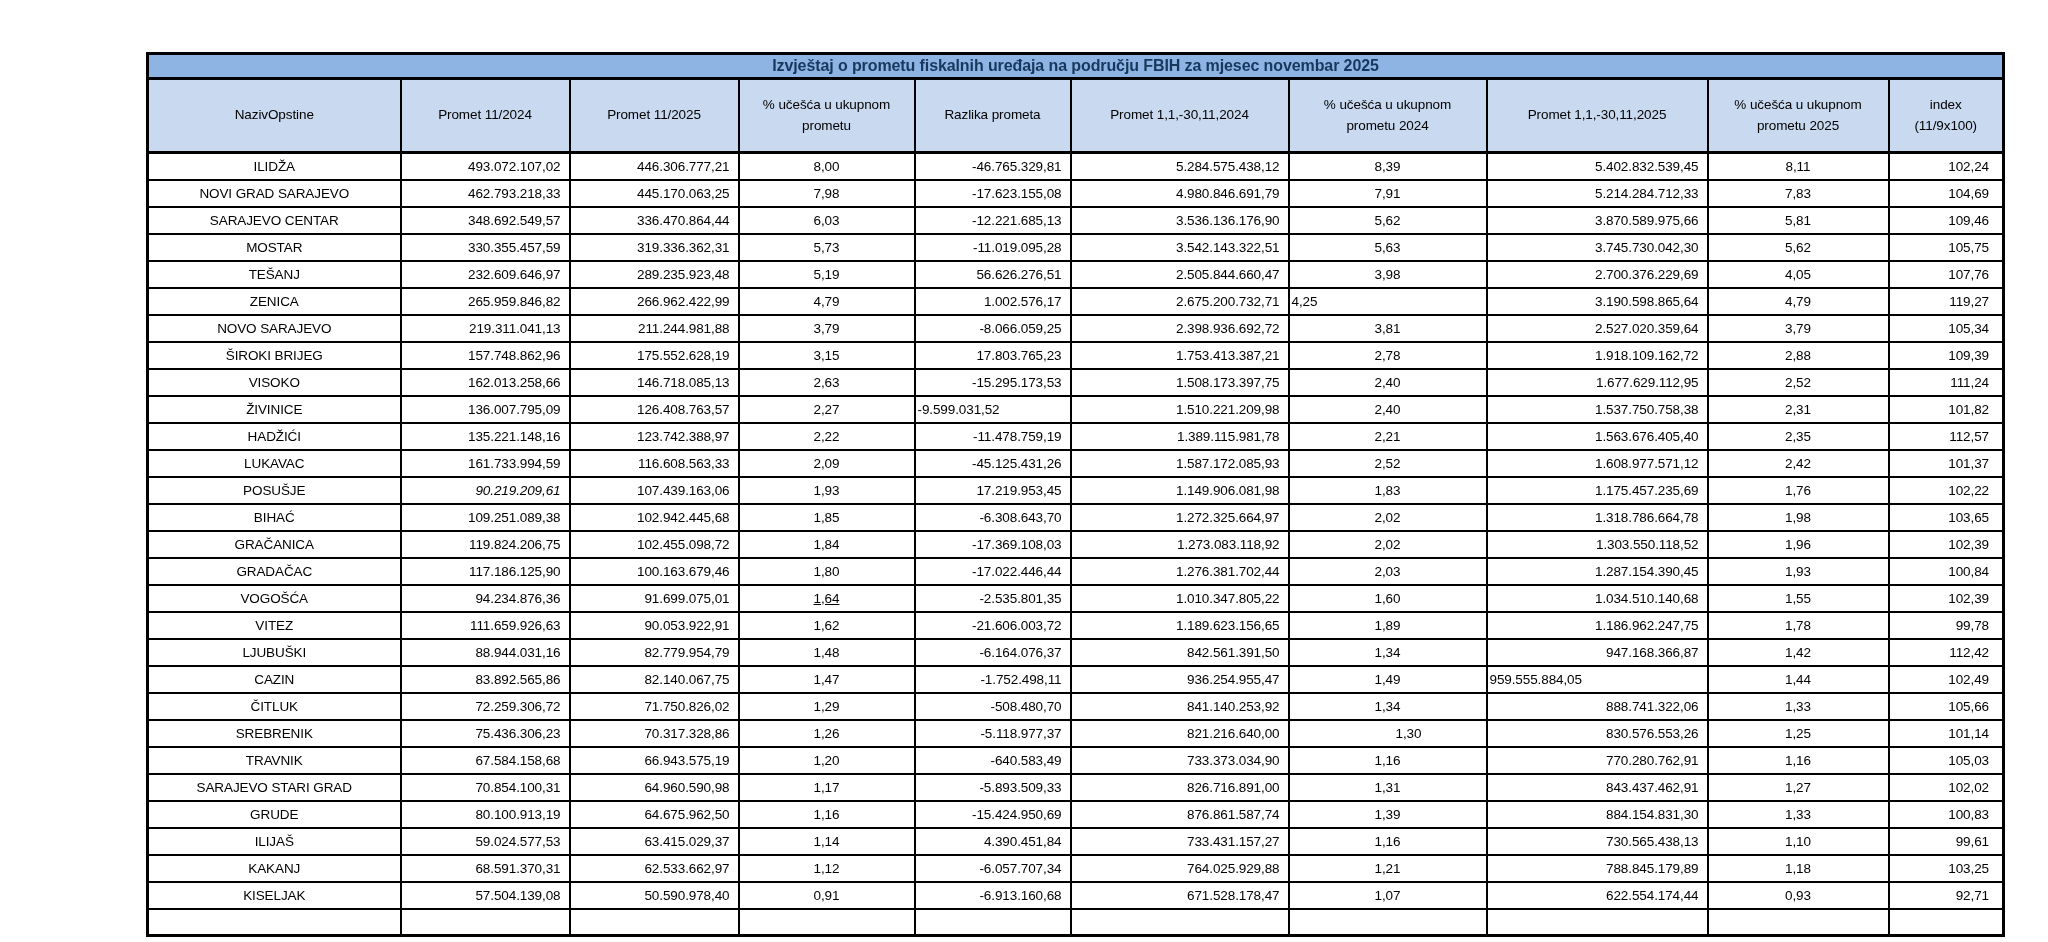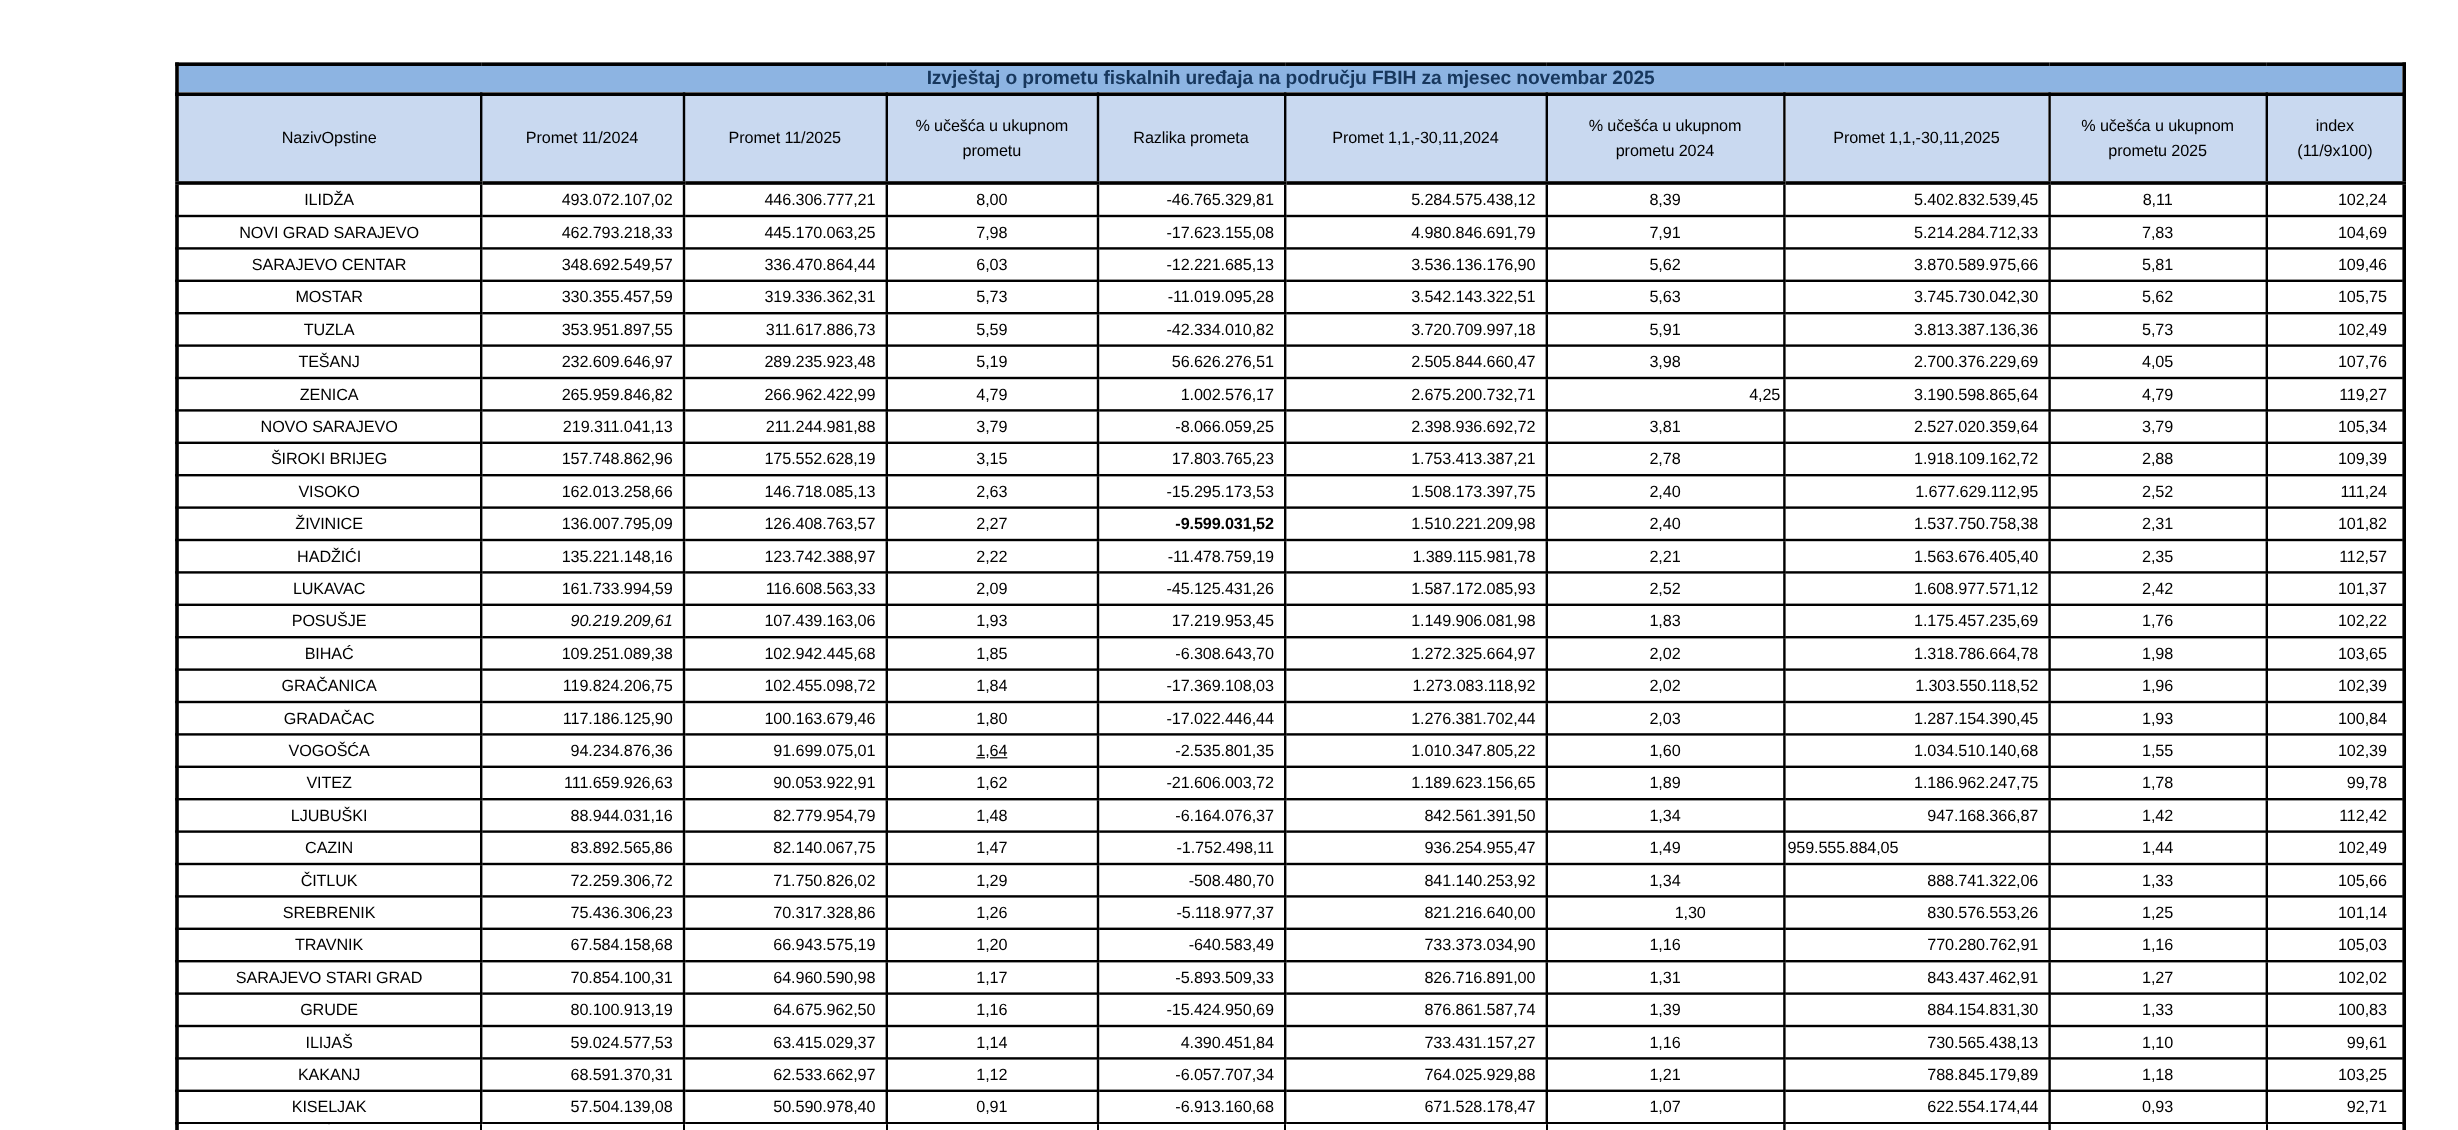--- a/index.html
+++ b/index.html
@@ -152,51 +152,39 @@
           <td class="al-right col-2" style="text-align: right;">319.336.362,31</td>
           <td class="col-3" style="text-align: center;">5,73</td>
           <td class="al-right col-4" style="text-align: right;">-11.019.095,28</td>
           <td class="al-right col-5" style="text-align: right;">3.542.143.322,51</td>
           <td class="col-6" style="text-align: center;">5,63</td>
           <td class="al-right col-7" style="text-align: right;">3.745.730.042,30</td>
           <td class="col-8" style="text-align: center;">5,62</td>
           <td class="al-right col-9" style="text-align: right;">105,75</td>
         </tr>
         <tr>
-          <td class="col-0" style="text-align: center;">TUZLA</td>
-          <td class="al-right col-1" style="text-align: right;">353.951.897,55</td>
-          <td class="al-right col-2" style="text-align: right;">311.617.886,73</td>
-          <td class="col-3" style="text-align: center;">5,59</td>
-          <td class="al-right col-4" style="text-align: right;">-42.334.010,82</td>
-          <td class="al-right col-5" style="text-align: right;">3.720.709.997,18</td>
-          <td class="col-6" style="text-align: center;">5,91</td>
-          <td class="al-right col-7" style="text-align: right;">3.813.387.136,36</td>
-          <td class="col-8" style="text-align: center;">5,73</td>
-          <td class="al-right col-9" style="text-align: right;">102,49</td>
-        </tr>
-        <tr>
           <td class="col-0" style="text-align: center;">TEŠANJ</td>
           <td class="al-right col-1" style="text-align: right;">232.609.646,97</td>
           <td class="al-right col-2" style="text-align: right;">289.235.923,48</td>
           <td class="col-3" style="text-align: center;">5,19</td>
           <td class="al-right col-4" style="text-align: right;">56.626.276,51</td>
           <td class="al-right col-5" style="text-align: right;">2.505.844.660,47</td>
           <td class="col-6" style="text-align: center;">3,98</td>
           <td class="al-right col-7" style="text-align: right;">2.700.376.229,69</td>
           <td class="col-8" style="text-align: center;">4,05</td>
           <td class="al-right col-9" style="text-align: right;">107,76</td>
         </tr>
         <tr>
           <td class="col-0" style="text-align: center;">ZENICA</td>
           <td class="al-right col-1" style="text-align: right;">265.959.846,82</td>
           <td class="al-right col-2" style="text-align: right;">266.962.422,99</td>
           <td class="col-3" style="text-align: center;">4,79</td>
           <td class="al-right col-4" style="text-align: right;">1.002.576,17</td>
           <td class="al-right col-5" style="text-align: right;">2.675.200.732,71</td>
-          <td class="col-6" style="text-align: right;">4,25</td>
+          <td class="col-6" style="text-align: left;">4,25</td>
           <td class="al-right col-7" style="text-align: right;">3.190.598.865,64</td>
           <td class="col-8" style="text-align: center;">4,79</td>
           <td class="al-right col-9" style="text-align: right;">119,27</td>
         </tr>
         <tr>
           <td class="col-0" style="text-align: center;">NOVO SARAJEVO</td>
           <td class="al-right col-1" style="text-align: right;">219.311.041,13</td>
           <td class="al-right col-2" style="text-align: right;">211.244.981,88</td>
           <td class="col-3" style="text-align: center;">3,79</td>
           <td class="al-right col-4" style="text-align: right;">-8.066.059,25</td>
@@ -228,21 +216,21 @@
           <td class="col-6" style="text-align: center;">2,40</td>
           <td class="al-right col-7" style="text-align: right;">1.677.629.112,95</td>
           <td class="col-8" style="text-align: center;">2,52</td>
           <td class="al-right col-9" style="text-align: right;">111,24</td>
         </tr>
         <tr>
           <td class="col-0" style="text-align: center;">ŽIVINICE</td>
           <td class="al-right col-1" style="text-align: right;">136.007.795,09</td>
           <td class="al-right col-2" style="text-align: right;">126.408.763,57</td>
           <td class="col-3" style="text-align: center;">2,27</td>
-          <td class="al-right col-4" style="text-align: right; font-weight: bold;">-9.599.031,52</td>
+          <td class="al-right col-4" style="text-align: left;">-9.599.031,52</td>
           <td class="al-right col-5" style="text-align: right;">1.510.221.209,98</td>
           <td class="col-6" style="text-align: center;">2,40</td>
           <td class="al-right col-7" style="text-align: right;">1.537.750.758,38</td>
           <td class="col-8" style="text-align: center;">2,31</td>
           <td class="al-right col-9" style="text-align: right;">101,82</td>
         </tr>
         <tr>
           <td class="col-0" style="text-align: center;">HADŽIĆI</td>
           <td class="al-right col-1" style="text-align: right;">135.221.148,16</td>
           <td class="al-right col-2" style="text-align: right;">123.742.388,97</td>

